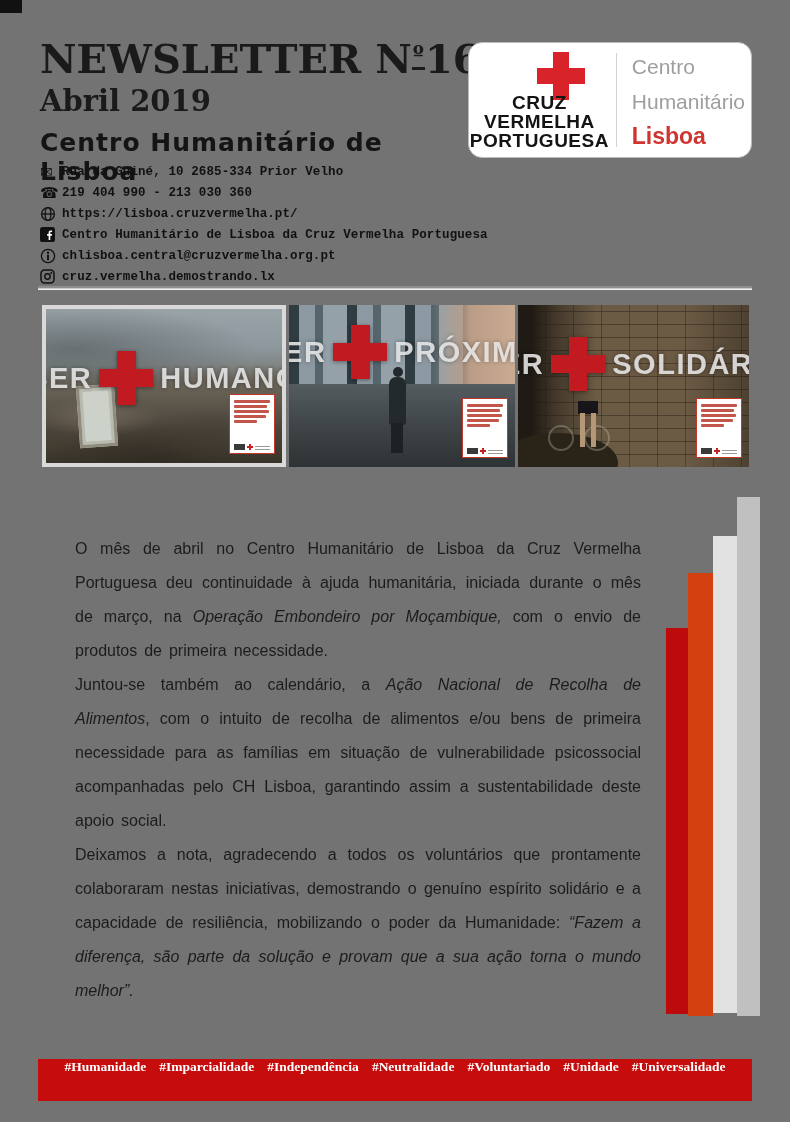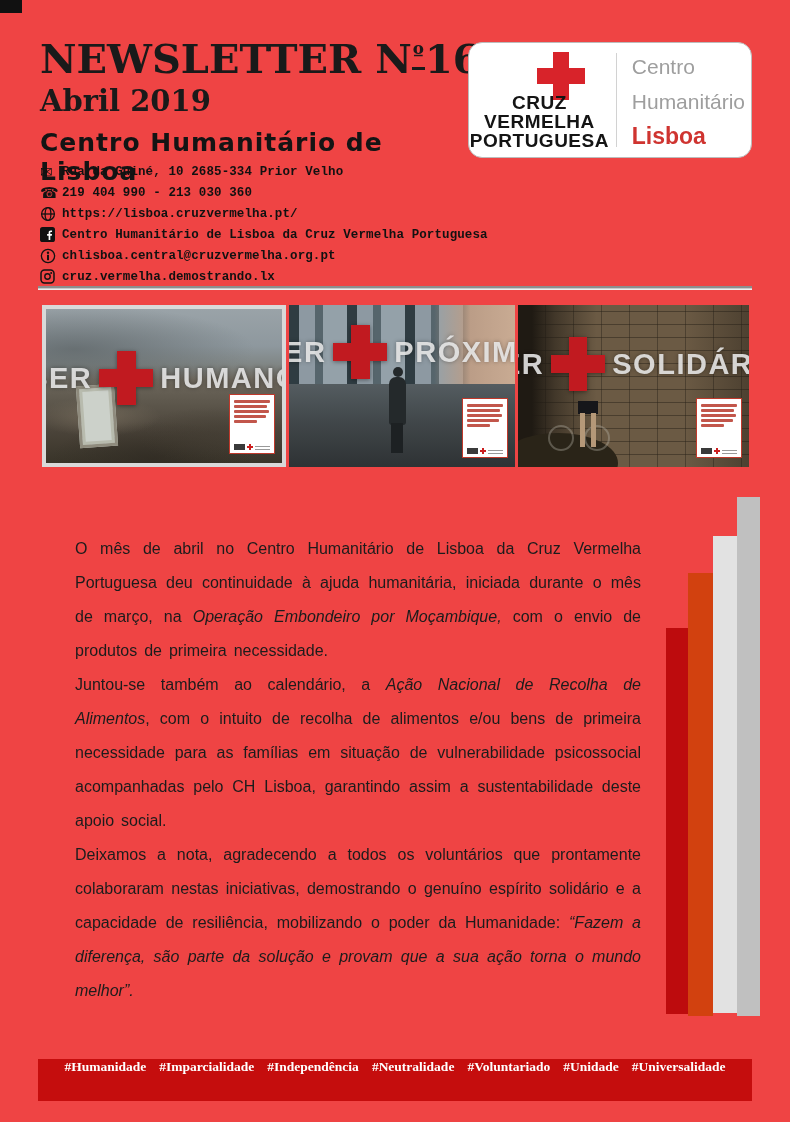--- a/index.html
+++ b/index.html
@@ -1,16 +1,16 @@
 <!DOCTYPE html>
 <html><head>
 <meta charset="utf-8">
 <style>
   html,body { margin:0; padding:0; background:#ffffff; }
-  .page { position:relative; width:790px; height:1122px; background:#ef4444;
+  .page { position:relative; width:790px; height:1122px; background:#737373;
           font-family:"Liberation Sans", sans-serif; overflow:hidden; }
 
   
   .corner-mark { position:absolute; left:0; top:0; width:22px; height:13px; background:#111; }
 
   
   .title-block { position:absolute; left:40px; top:38px; width:430px; color:#1a1a1a; }
   .nl-title { font-family:"DejaVu Serif", serif; font-weight:700; font-size:40px;
               line-height:1.05; letter-spacing:0px; white-space:nowrap; }
   .nl-title .ord { font-size:0.56em; vertical-align:0.48em; border-bottom:3px solid #1a1a1a;

